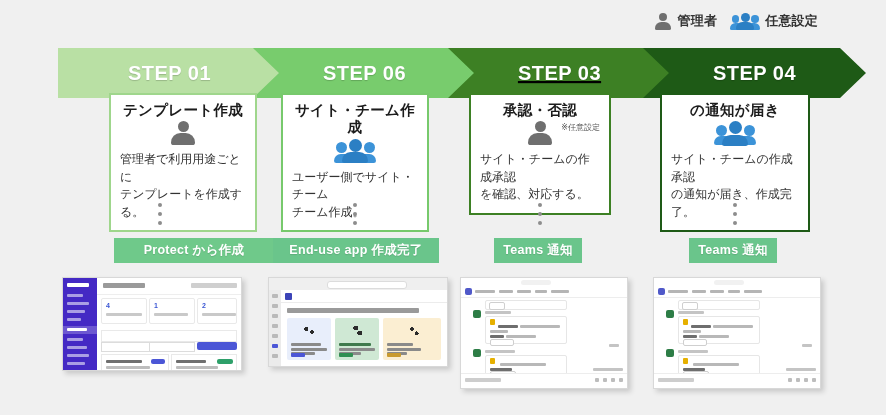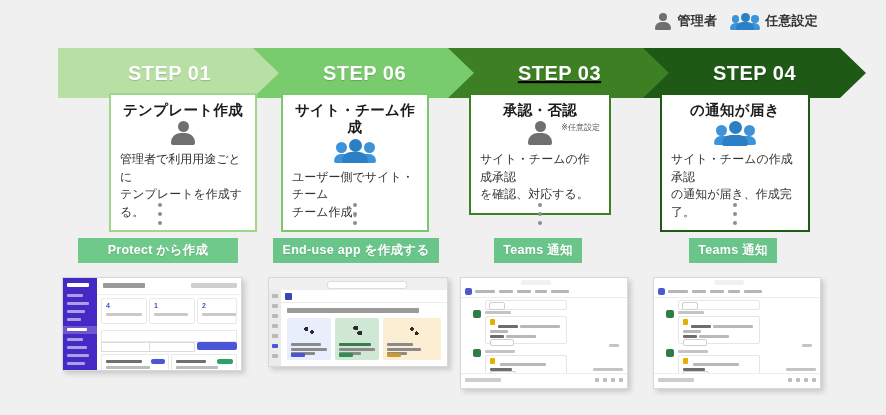--- a/index.html
+++ b/index.html
@@ -251,22 +251,22 @@
       <i></i>
       <i></i>
       <i></i>
     </div>
   <div class="dots" id="dots3">
       <i></i>
       <i></i>
       <i></i>
     </div>
 
-  <div class="pill" id="pill0" style="background: rgb(111, 201, 138);">Protect から作成</div>
-  <div class="pill" id="pill1" style="background: rgb(106, 197, 139);">End-use app を作成する</div>
+  <div class="pill" id="pill0" style="background: rgb(111, 201, 138); margin-left: 36px;">Protect から作成</div>
+  <div class="pill" id="pill1" style="background: rgb(106, 197, 139);">End-use app 作成完了</div>
   <div class="pill" id="pill2" style="background: rgb(106, 197, 139);">Teams 通知</div>
   <div class="pill" id="pill3" style="background: rgb(106, 197, 139);">Teams 通知</div>
 
   <div class="shot" id="shot0">
     <div class="s0-side">
       <span class="brand"></span>
       <span class="ln" style="top:16px;width:16px;"></span>
       <span class="ln" style="top:24px;width:22px;"></span>
       <span class="ln" style="top:32px;width:18px;"></span>
       <span class="ln" style="top:40px;width:14px;"></span>

